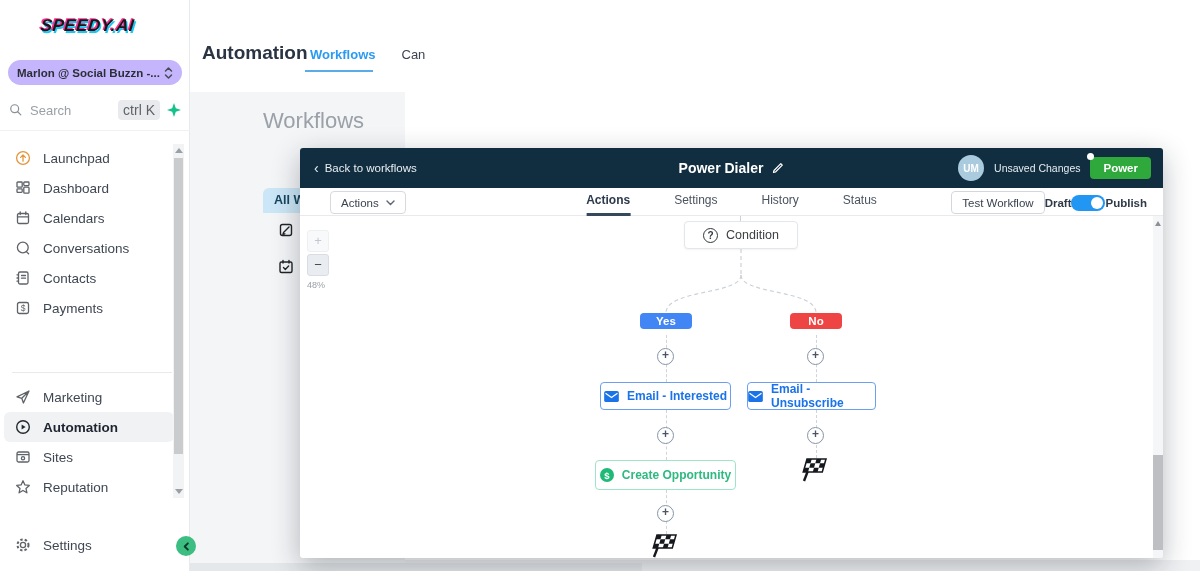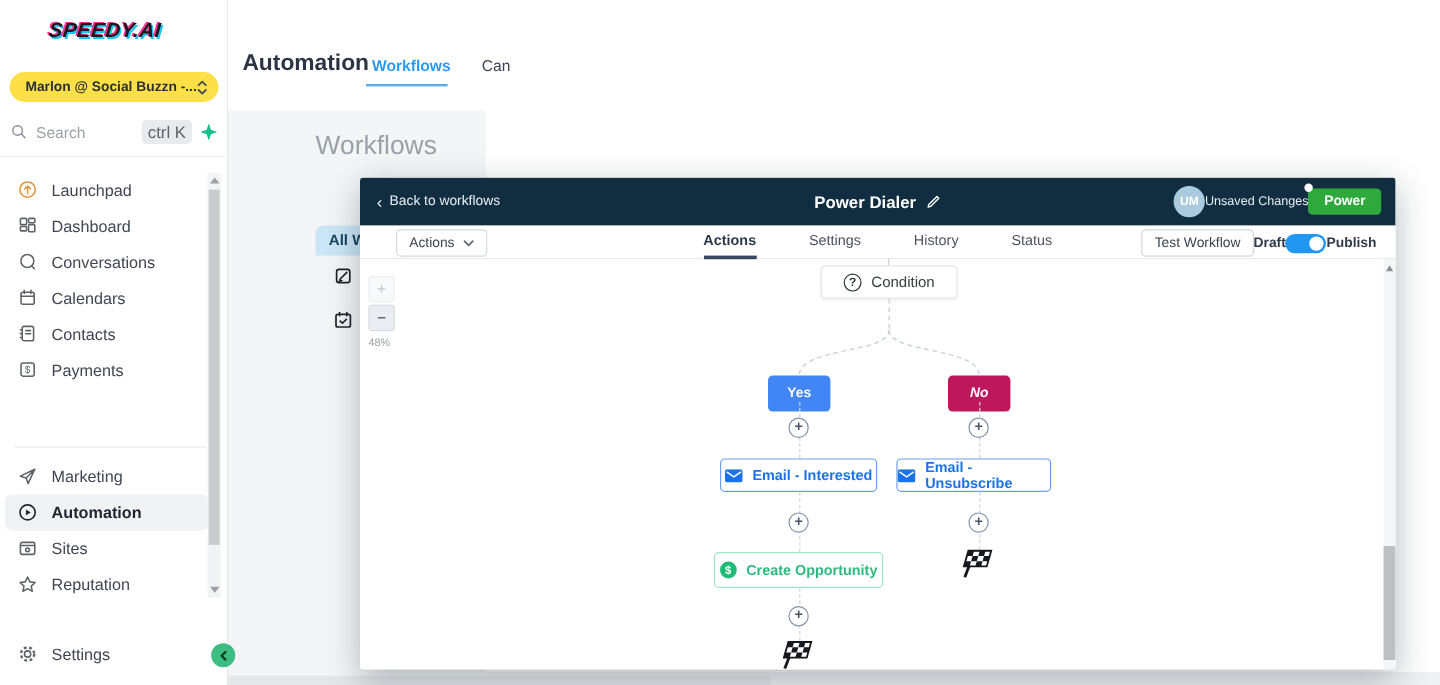--- a/index.html
+++ b/index.html
@@ -11,22 +11,22 @@
   svg { display:block; }
 
   
   .sidebar { position:absolute; left:0; top:0; width:190px; height:571px;
              background:#fff; border-right:1px solid #e7e9ec; z-index:5; }
   .logo { position:absolute; top:16px; left:0; right:14px; text-align:center;
           font-size:17px; font-weight:800; font-style:italic; letter-spacing:.5px;
           color:#16181c; transform:skewX(-6deg);
           text-shadow:-1.5px -1px 0 #ff2f92, 1.5px 1.5px 0 #19c8f5; }
   .account { position:absolute; top:60px; left:8px; width:174px; height:25px;
-             background:#fde047; border-radius:13px; display:flex; align-items:center;
-             justify-content:flex-end; padding:0 9px; font-size:11.5px;
+             background:#c4b5fd; border-radius:13px; display:flex; align-items:center;
+             justify-content:space-between; padding:0 9px; font-size:11.5px;
              font-weight:700; color:#2b2f36; cursor:pointer; }
   .account span { white-space:nowrap; overflow:hidden; }
   .searchrow { position:absolute; top:96px; left:0; width:190px; height:28px;
                display:flex; align-items:center; gap:7px; padding:0 9px; }
   .search { flex:1; display:flex; align-items:center; gap:7px; color:#9aa0a6;
             font-size:13px; cursor:text; }
   .search .ph { flex:1; }
   .kbd { background:#e8eaed; color:#5f6368; font-size:14px; padding:2px 5px;
          border-radius:4px; white-space:nowrap; }
   .side-div { position:absolute; left:0; width:190px; height:1px; background:#f0f1f3; }
@@ -75,21 +75,21 @@
            box-shadow:0 8px 28px rgba(16,28,38,.30); }
   .m-header { position:absolute; top:0; left:0; right:0; height:40px; background:#112e40; }
   .m-back { position:absolute; left:14px; top:0; height:40px; display:flex;
             align-items:center; gap:6px; color:#e8eef2; font-size:11.5px; cursor:pointer; }
   .m-back .chev { font-size:14px; line-height:1; }
   .m-title { position:absolute; left:0; right:0; top:0; height:40px; display:flex;
              align-items:center; justify-content:center; gap:9px; color:#fff;
              font-size:14px; font-weight:600; pointer-events:none; }
   .m-title .pencil { pointer-events:auto; cursor:pointer; }
   .m-right { position:absolute; right:12px; top:0; height:40px; display:flex;
-             align-items:center; }
+             align-items:center; gap:10px; }
   .avatar { width:26px; height:26px; border-radius:50%; background:#a9cbdd; color:#fff;
             font-size:10px; font-weight:700; display:flex; align-items:center;
             justify-content:center; cursor:pointer; }
   .unsaved { color:#e6edf2; font-size:10.5px; }
   .save-btn { position:relative; background:#2fa83c; color:#fff; font-size:11.5px;
               font-weight:700; padding:5px 13px; border:none; border-radius:4px; cursor:pointer; }
   .save-dot { position:absolute; left:-3px; top:-4px; width:7px; height:7px;
               border-radius:50%; background:#fff; }
 
   .m-tabbar { position:absolute; top:40px; left:0; right:0; height:28px;
@@ -123,24 +123,24 @@
   .stub { position:absolute; left:440px; top:68px; height:6px; width:0;
           border-left:1px dashed #ccd2d8; }
   .cond { position:absolute; left:384px; top:73px; width:114px; height:28px;
           background:#fff; border:1px solid #e3e6ea; border-radius:4px;
           box-shadow:0 1px 2px rgba(0,0,0,.05); display:flex; align-items:center;
           justify-content:center; gap:8px; font-size:12.5px; color:#3c4043; cursor:pointer; }
   .qmark { width:15px; height:15px; border:1.5px solid #33383d; border-radius:50%;
            font-size:10px; font-weight:700; color:#33383d; display:flex;
            align-items:center; justify-content:center; }
   .split { position:absolute; left:330px; top:101px; }
-  .branch-btn { position:absolute; width:52px; height:30px; border:none; border-radius:4px;
+  .branch-btn { position:absolute; width:52px; height:16px; border:none; border-radius:4px;
                 color:#fff; font-size:11.5px; font-weight:700; cursor:pointer; }
   .btn-yes { left:340px; top:165px; background:#4285f4; }
-  .btn-no  { left:490px; top:165px; background:#be185d;font-style:italic; }
+  .btn-no  { left:490px; top:165px; background:#ef4444; }
   .vline { position:absolute; width:0; border-left:1px dashed #cfd4da; }
   .plus { position:absolute; width:17px; height:17px; background:#fff;
           border:1.5px solid #8494a7; border-radius:50%; color:#4a5568;
           font-size:12px; font-weight:600; line-height:13px; text-align:center; cursor:pointer; }
   .card { position:absolute; height:28px; background:#fff; border-radius:4px;
           display:flex; align-items:center; justify-content:center; gap:8px;
           font-size:12px; font-weight:600; cursor:pointer; }
   .card-email { border:1px solid #6b9ff0; color:#1a73e8; }
   .email-yes { left:300px; top:234px; width:131px; }
   .email-no  { left:447px; top:234px; width:129px; }
@@ -207,34 +207,34 @@
             <rect x="8.8" y="2" width="5.2" height="3.6" rx="0.8"></rect>
             <rect x="2" y="8.8" width="5.2" height="3.6" rx="0.8"></rect>
             <rect x="8.8" y="7.2" width="5.2" height="6" rx="0.8"></rect>
           </svg>
       </span>
       <span>Dashboard</span>
     </div>
     <div class="nav-item">
       <span class="nicon">
         <svg width="16" height="16" viewBox="0 0 16 16" fill="none" stroke="#5f6368" stroke-width="1.3" stroke-linecap="round">
+            <rect x="2.5" y="3.5" width="11" height="10" rx="1.5"></rect>
+            <path d="M5.2 1.8 V4.6 M10.8 1.8 V4.6 M2.5 6.8 H13.5"></path>
+          </svg>
+      </span>
+      <span>Calendars</span>
+    </div>
+    <div class="nav-item">
+      <span class="nicon">
+        <svg width="16" height="16" viewBox="0 0 16 16" fill="none" stroke="#5f6368" stroke-width="1.3" stroke-linecap="round">
             <circle cx="7.8" cy="7.5" r="5.4"></circle>
             <path d="M11.6 11.9 L13.6 13.8"></path>
           </svg>
       </span>
       <span>Conversations</span>
-    </div>
-    <div class="nav-item">
-      <span class="nicon">
-        <svg width="16" height="16" viewBox="0 0 16 16" fill="none" stroke="#5f6368" stroke-width="1.3" stroke-linecap="round">
-            <rect x="2.5" y="3.5" width="11" height="10" rx="1.5"></rect>
-            <path d="M5.2 1.8 V4.6 M10.8 1.8 V4.6 M2.5 6.8 H13.5"></path>
-          </svg>
-      </span>
-      <span>Calendars</span>
     </div>
     <div class="nav-item">
       <span class="nicon">
         <svg width="16" height="16" viewBox="0 0 16 16" fill="none" stroke="#5f6368" stroke-width="1.3" stroke-linecap="round">
             <rect x="3.5" y="2" width="9.5" height="12" rx="1.5"></rect>
             <path d="M2 4.8 H3.5 M2 8 H3.5 M2 11.2 H3.5 M6.5 5.5 H10.5 M6.5 8.2 H10.5"></path>
           </svg>
       </span>
       <span>Contacts</span>
     </div>

